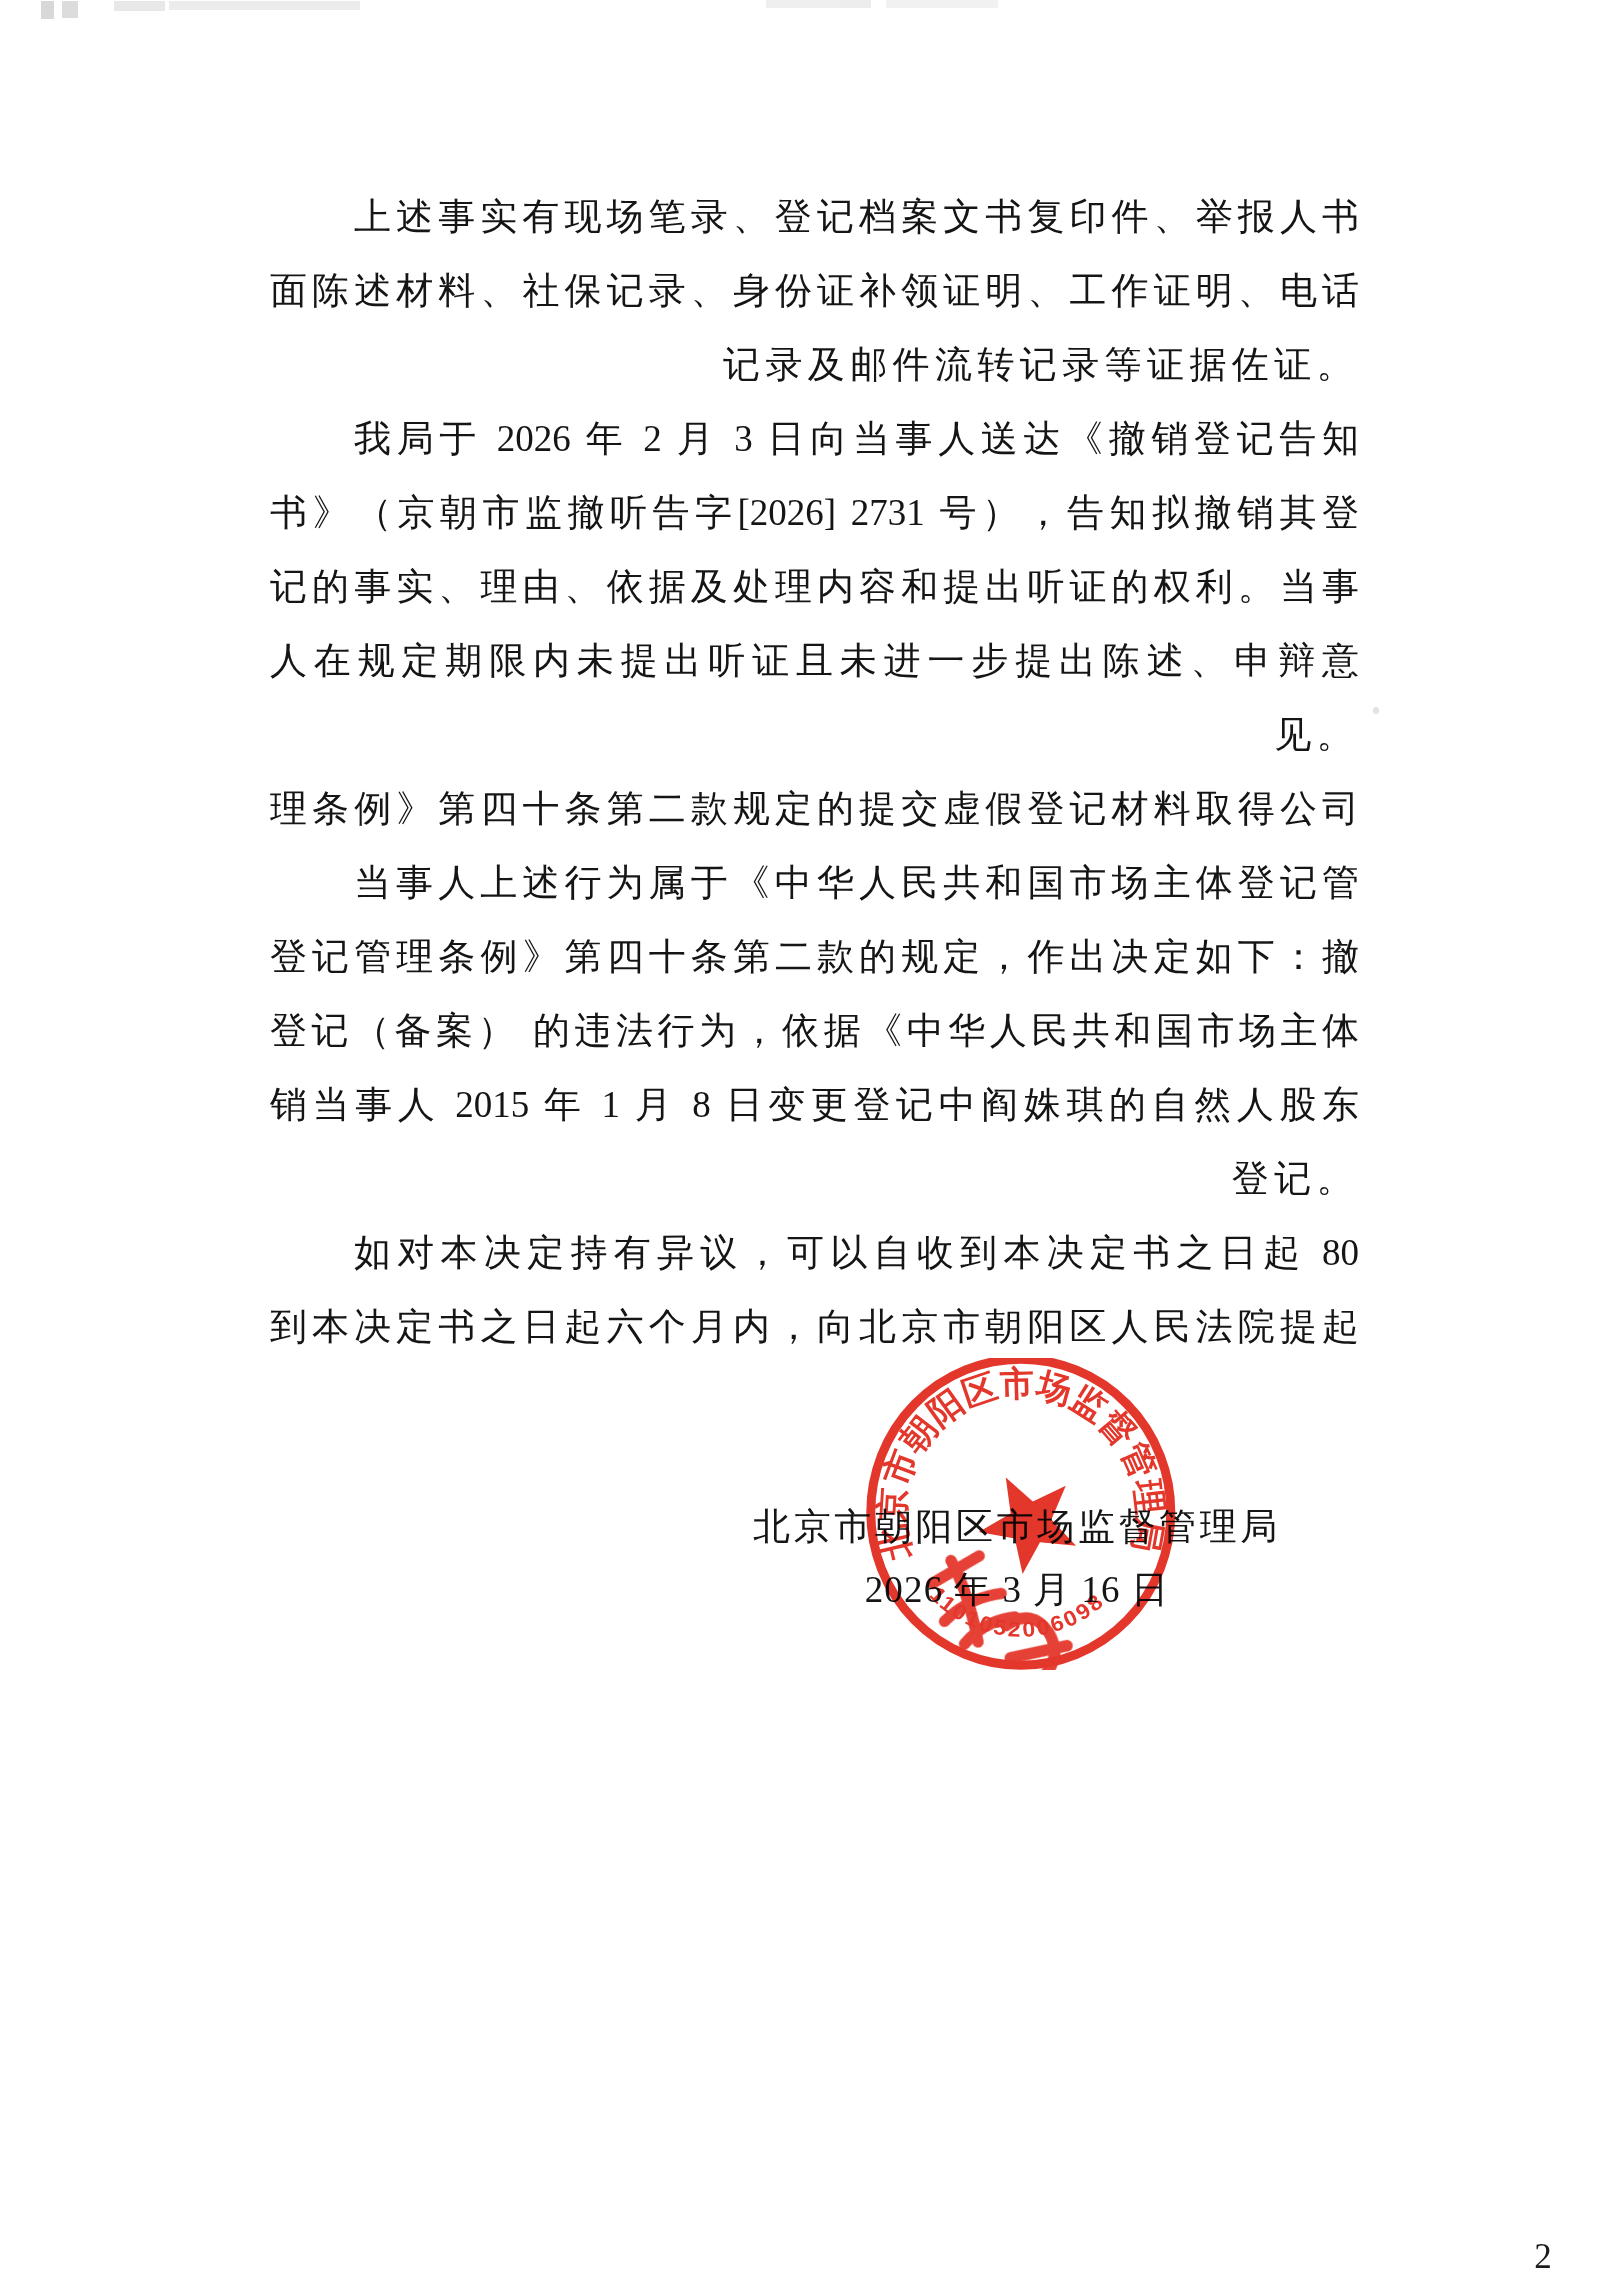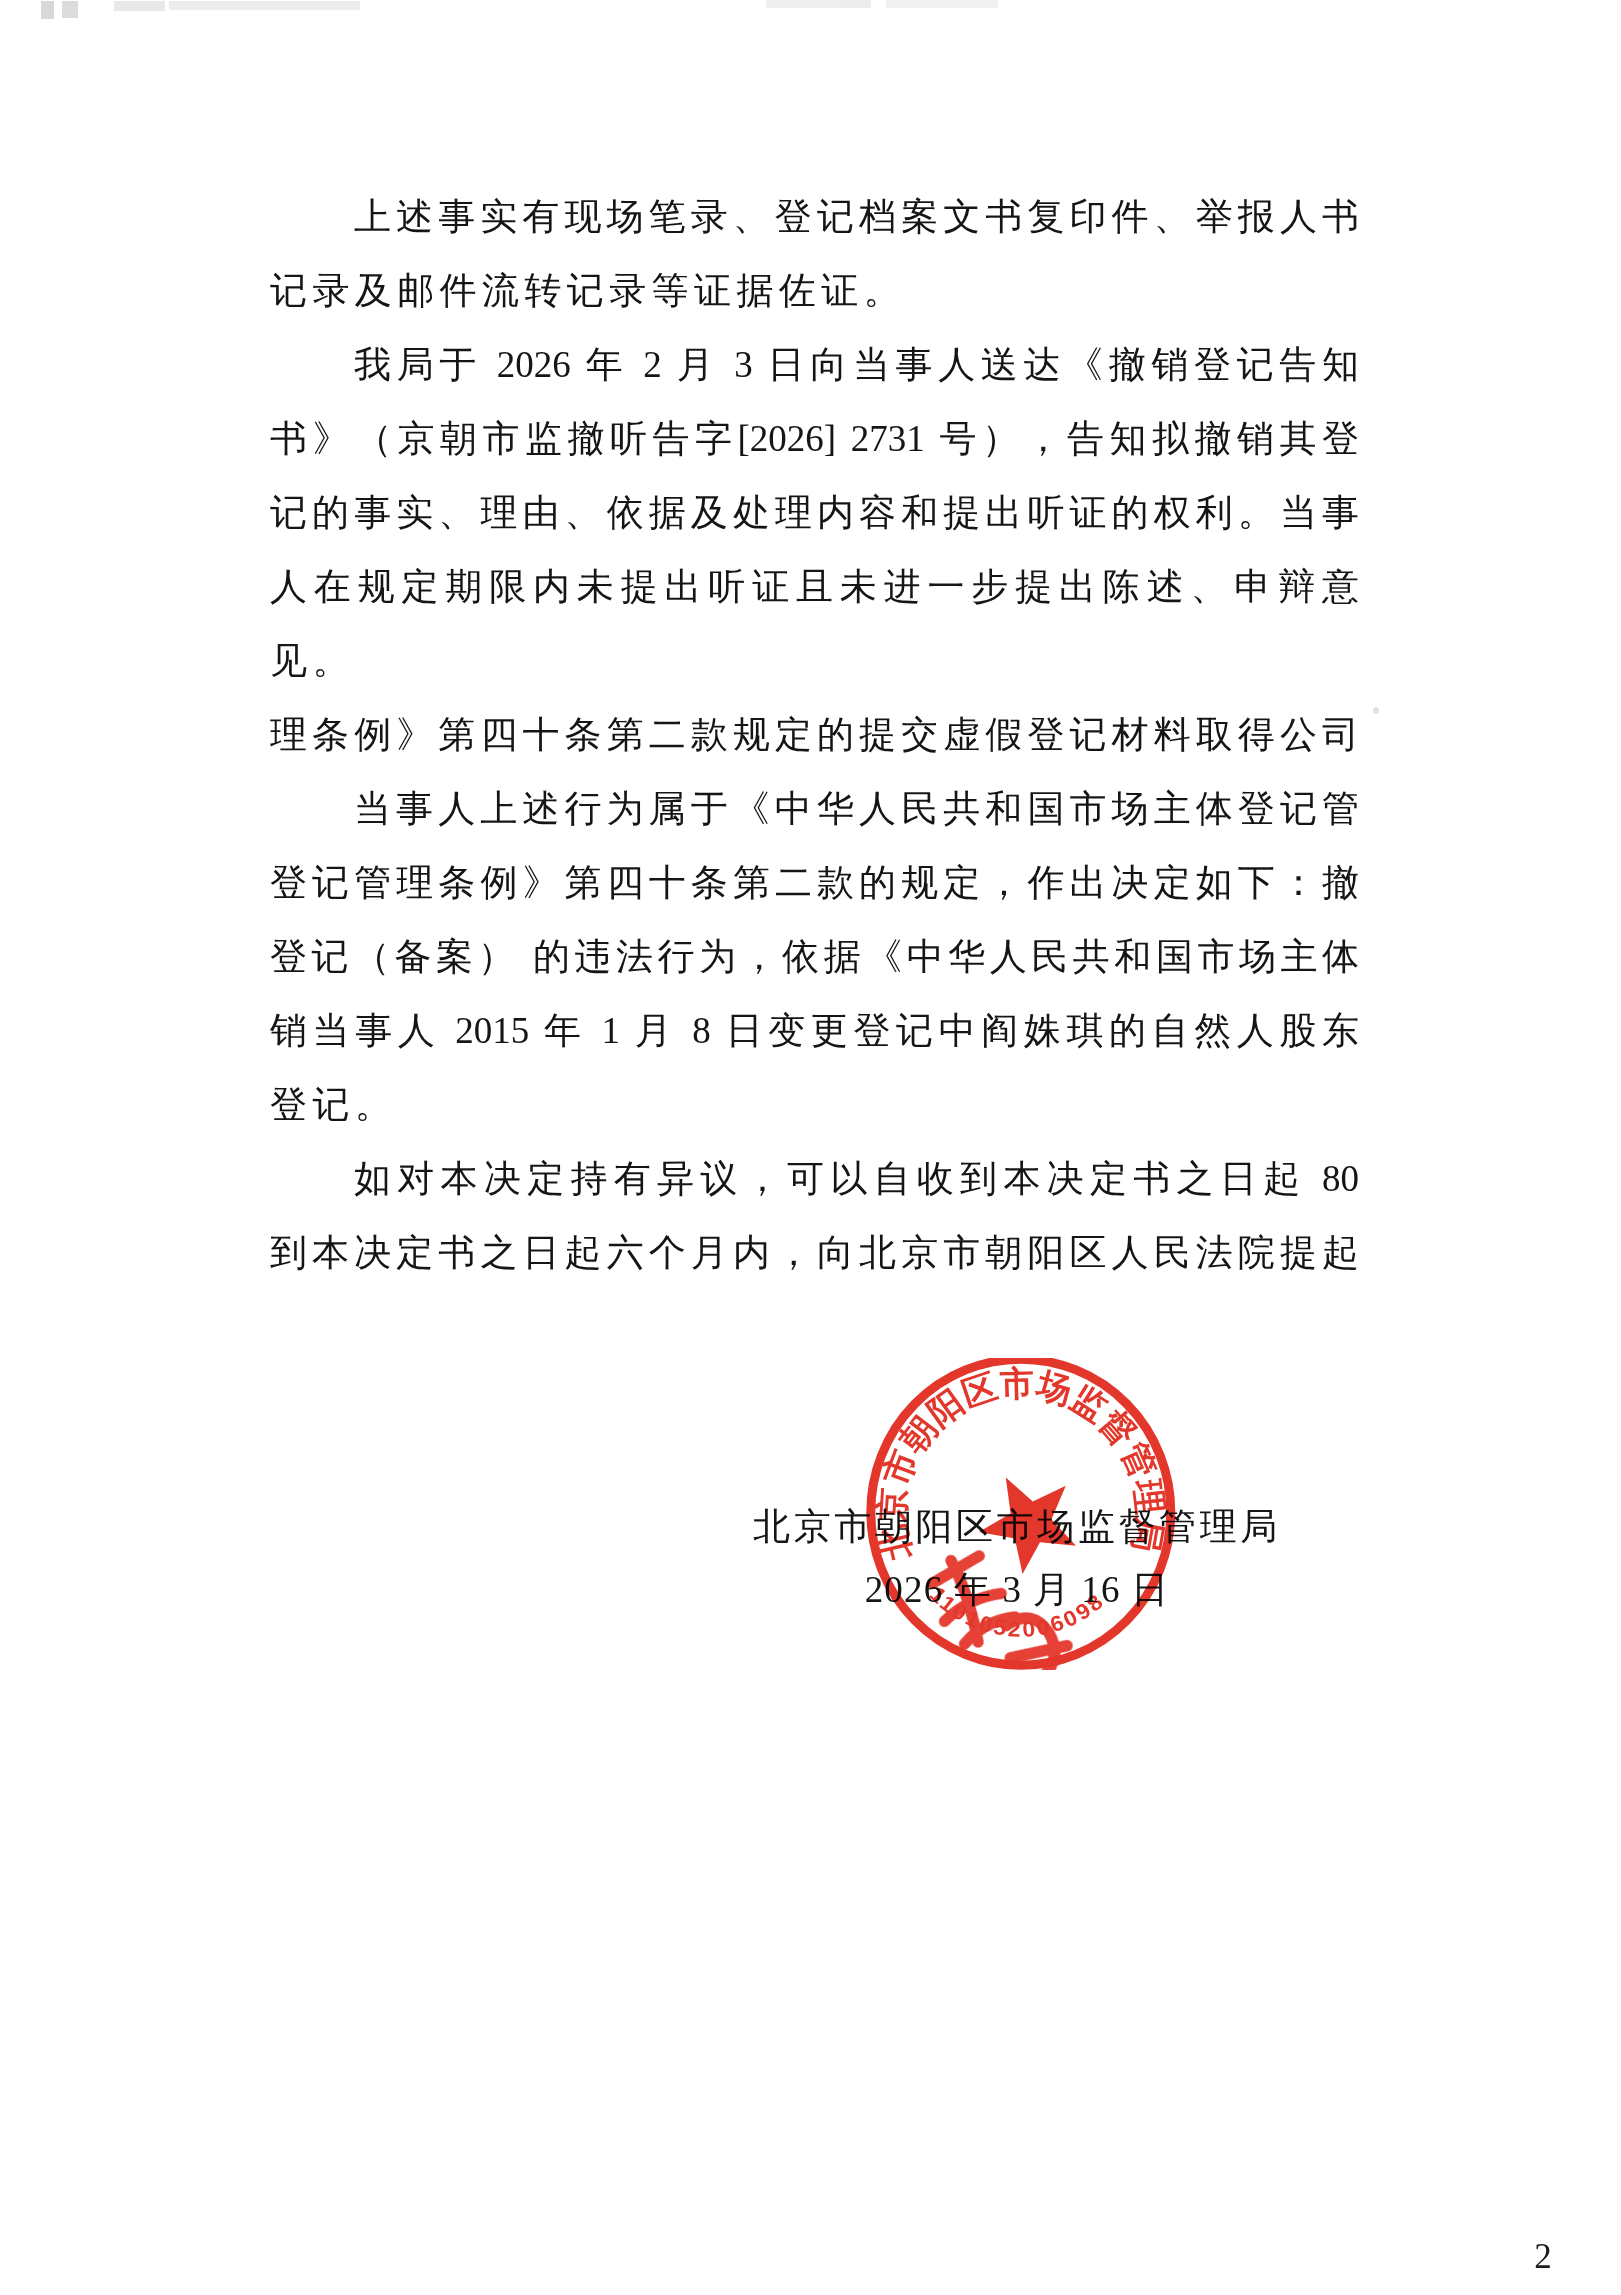--- a/index.html
+++ b/index.html
@@ -11,21 +11,21 @@
   }
   
   .textblock { position:absolute; left:270px; top:180px; width:1089px; }
   .line {
     height:74px; line-height:74px; font-size:37px;
     white-space:nowrap; color:#151515;
   }
   
   .jl { text-align:justify; text-align-last:justify; text-justify:inter-character; white-space:normal; }
   
-  .ll { text-align:left; letter-spacing:5.4px; }
+  .ll { text-align:right; letter-spacing:5.4px; }
   
   .ind { padding-left:84px; box-sizing:border-box; }
 
   .sig-line {
     position:absolute; left:747px; width:540px; height:37px; line-height:37px;
     text-align:center; font-size:37px; color:#151515; white-space:nowrap;
   }
   .sig-authority { top:1508px; letter-spacing:3.6px; }
   .sig-date { top:1571px; letter-spacing:1.2px; }
 
@@ -63,20 +63,21 @@
   <div class="artifact a4"></div>
   <div class="artifact a5"></div>
   <div class="artifact a6"></div>
   <div class="artifact a7"></div>
   <div class="artifact dot"></div>
 
   <div class="textblock">
 
     <div>
       <div class="line jl ind">上述事实有现场笔录、登记档案文书复印件、举报人书</div>
+      <div class="line jl">面陈述材料、社保记录、身份证补领证明、工作证明、电话</div>
       <div class="line ll">记录及邮件流转记录等证据佐证。</div>
     </div>
 
     <div>
       <div class="line jl ind">我局于 2026 年 2 月 3 日向当事人送达《撤销登记告知</div>
       <div class="line jl">书》（京朝市监撤听告字[2026] 2731 号），告知拟撤销其登</div>
       <div class="line jl">记的事实、理由、依据及处理内容和提出听证的权利。当事</div>
       <div class="line jl">人在规定期限内未提出听证且未进一步提出陈述、申辩意</div>
       <div class="line ll">见。</div>
     </div>

